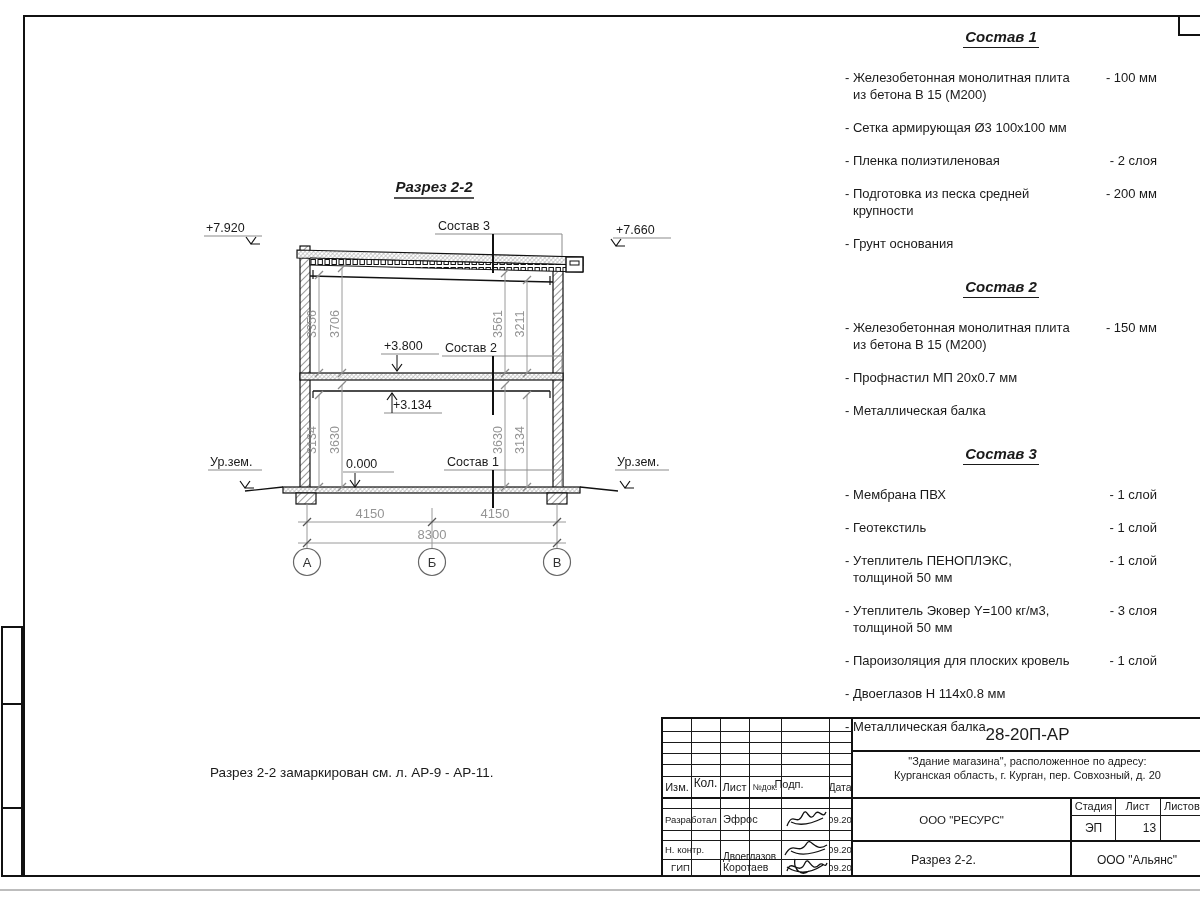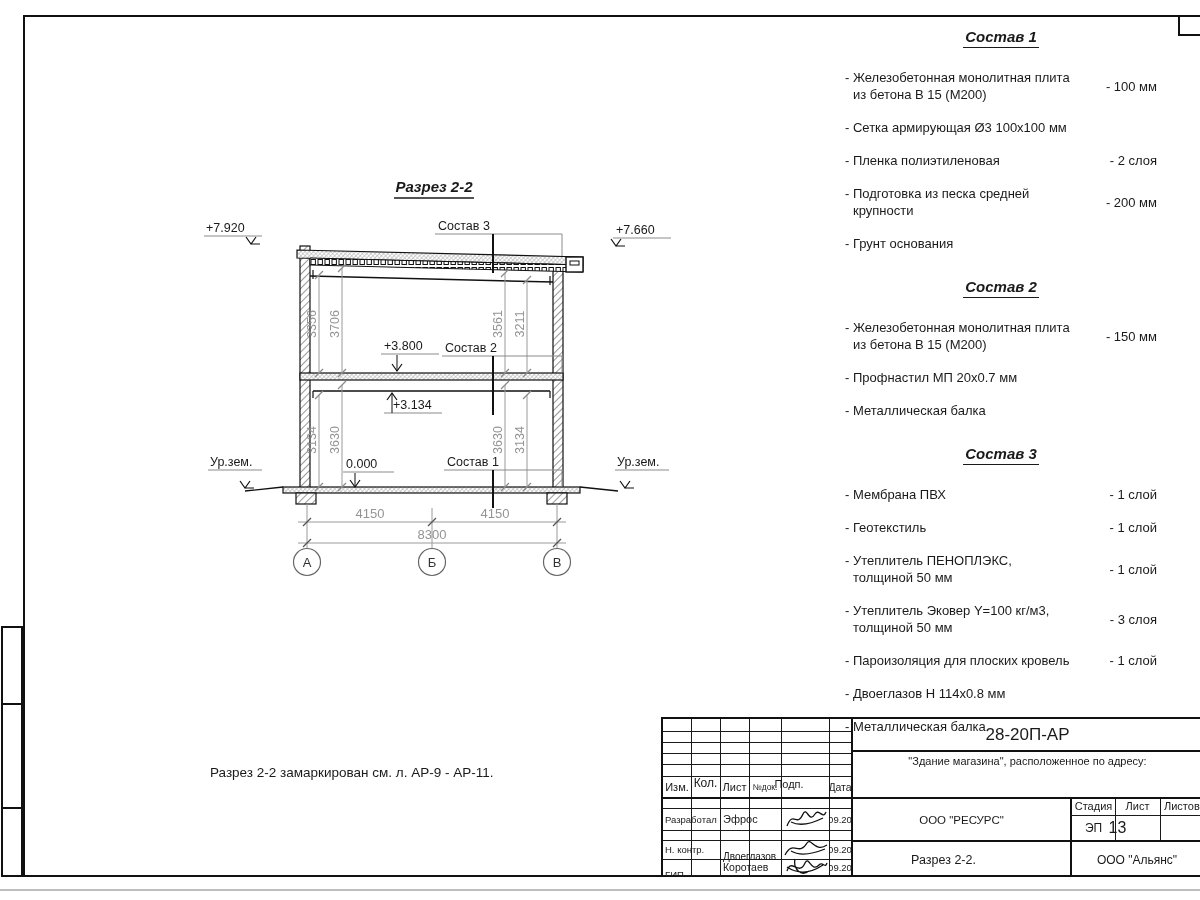--- a/index.html
+++ b/index.html
@@ -12,21 +12,21 @@
     border-bottom:2px solid #111;border-top:2px solid #111;box-sizing:border-box;}
   #edge-strip{left:1px;top:626px;width:22px;height:251px;border:2px solid #111;box-sizing:border-box;}
   .edge-line{position:absolute;left:0;width:100%;height:2px;background:#111;}
   #bottom-shadow{left:0;top:889px;width:1200px;height:2px;background:#bdbdbd;}
 
   
   #comps{left:845px;top:28px;width:312px;}
   .comp-title{text-align:center;font-style:italic;font-weight:bold;font-size:15px;margin:0 0 24px 0;}
   .comp-title span{border-bottom:1.4px solid #1a1a1a;padding:0 2px 2px 2px;}
   .comp-block{margin-bottom:26px;}
-  .comp-item{display:flex;justify-content:space-between;align-items:center;margin-bottom:16px;}
+  .comp-item{display:flex;justify-content:space-between;align-items:flex-start;margin-bottom:16px;}
   .comp-name{font-size:13px;line-height:17px;white-space:pre-line;max-width:238px;
     text-indent:-8px;padding-left:8px;}
   .comp-qty{font-size:13px;line-height:17px;white-space:nowrap;}
 
   
   #note{left:210px;top:765px;font-size:13.5px;}
 
   
   #tb{left:661px;top:717px;width:539px;height:160px;border-left:2px solid #111;
     border-top:2px solid #111;box-sizing:border-box;overflow:hidden;}
@@ -343,40 +343,41 @@
   <div class="cell" style="left:86px;top:57px;width:32px;height:21px;font-size:8.5px;">№док.</div>
   <div class="cell" style="left:102px;top:57px;width:48px;height:16px;font-size:11px;">Подп.</div>
   <div class="cell" style="left:166px;top:57px;width:22px;height:21px;font-size:10.5px;">Дата</div>
 
   <div class="cell cl" style="left:2px;top:89px;width:55px;height:22px;font-size:9.5px;">Разработал</div>
   <div class="cell cl" style="left:60px;top:89px;width:58px;height:22px;font-size:11px;">Эфрос</div>
   <div class="cell" style="left:166px;top:89px;width:22px;height:22px;font-size:9.5px;">09.20</div>
   <div class="cell cl" style="left:2px;top:121px;width:55px;height:19px;font-size:9.5px;">Н. контр.</div>
   <div class="cell cl" style="left:60px;top:121px;width:58px;height:19px;font-size:10px;margin-top:7px;">Двоеглазов</div>
   <div class="cell" style="left:166px;top:121px;width:22px;height:19px;font-size:9.5px;">09.20</div>
-  <div class="cell cl" style="left:2px;top:140px;width:55px;height:30px;font-size:9.5px;">ГИП</div>
+  <div class="cell cl" style="left:8px;top:140px;width:55px;height:16px;font-size:9.5px;">ГИП</div>
   <div class="cell cl" style="left:60px;top:140px;width:58px;height:16px;font-size:10.5px;">Коротаев</div>
   <div class="cell" style="left:166px;top:140px;width:22px;height:16px;font-size:9.5px;">09.20</div>
 
   <svg class="sig" style="left:120px;top:87px;" width="46" height="26" viewBox="0 0 46 26">
     <path d="M4,20 C10,4 14,22 20,8 C24,0 26,18 32,8 C36,2 40,14 43,6 M8,16 C16,20 28,18 40,12" fill="none" stroke="#111" stroke-width="1.3"></path>
   </svg>
   <svg class="sig" style="left:118px;top:118px;" width="50" height="24" viewBox="0 0 50 24">
     <path d="M4,18 C12,2 18,20 26,6 C30,0 34,16 46,8 M10,14 C20,20 34,16 44,12" fill="none" stroke="#111" stroke-width="1.3"></path>
   </svg>
   <svg class="sig" style="left:118px;top:136px;" width="50" height="24" viewBox="0 0 50 24">
     <path d="M6,16 C10,2 18,22 24,8 C28,0 30,18 38,10 C42,6 44,14 46,8 M6,12 C18,20 30,18 42,10 M14,4 C12,14 20,22 28,16" fill="none" stroke="#111" stroke-width="1.3"></path>
   </svg>
 
   <div class="cell" style="left:190px;top:0;width:349px;height:31px;font-size:17px;">28-20П-АР</div>
   <div class="abs" style="left:192px;top:35px;width:345px;text-align:center;font-size:11px;line-height:14px;">
     <div>"Здание магазина", расположенное по адресу:</div>
+    <div>Курганская область, г. Курган, пер. Совхозный, д. 20</div>
   </div>
   <div class="cell" style="left:190px;top:80px;width:217px;height:41px;font-size:11.5px;">ООО "РЕСУРС"</div>
   <div class="cell" style="left:409px;top:78px;width:43px;height:18px;font-size:11px;">Стадия</div>
   <div class="cell" style="left:452px;top:78px;width:45px;height:18px;font-size:11px;">Лист</div>
   <div class="cell cl" style="left:501px;top:78px;width:38px;height:18px;font-size:11px;">Листов</div>
   <div class="cell" style="left:409px;top:96px;width:43px;height:25px;font-size:12px;">ЭП</div>
-  <div class="cell" style="left:432px;top:96px;width:45px;height:25px;font-size:16px;">13</div>
+  <div class="cell" style="left:464px;top:96px;width:45px;height:25px;font-size:12px;">13</div>
   <div class="cell" style="left:497px;top:96px;width:42px;height:25px;font-size:12px;"></div>
   <div class="cell" style="left:190px;top:121px;width:181px;height:39px;font-size:12.5px;">Разрез 2-2.</div>
   <div class="cell" style="left:409px;top:121px;width:130px;height:39px;font-size:12px;">ООО "Альянс"</div>
 </div>
 
 </body></html>

